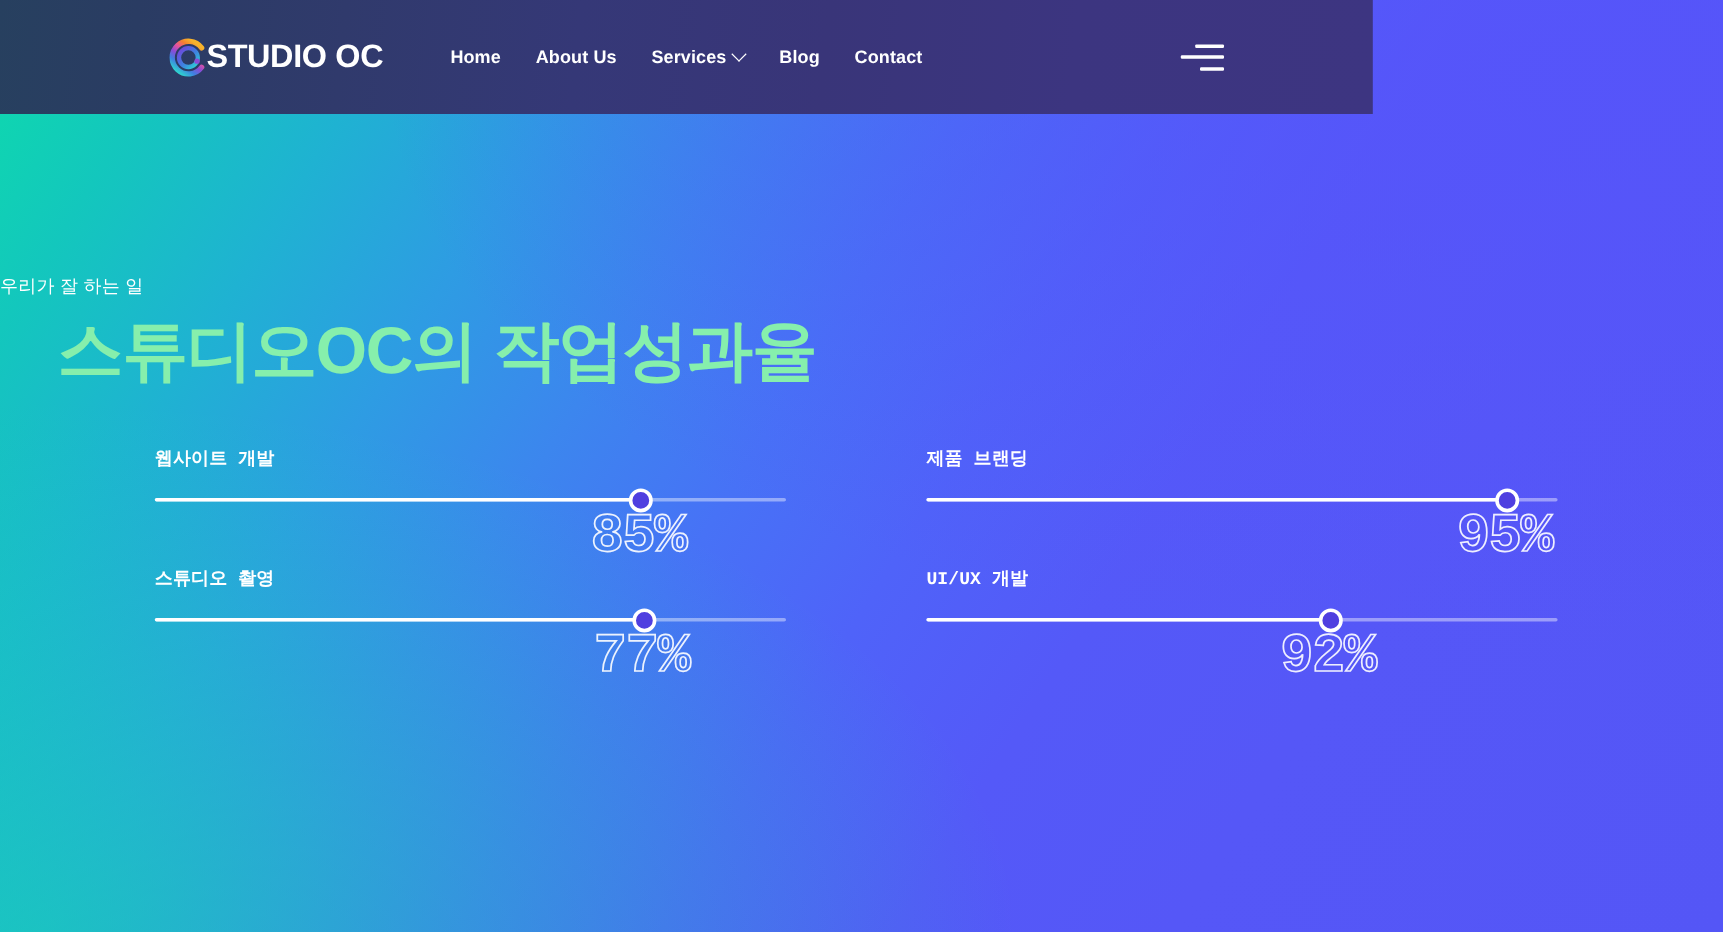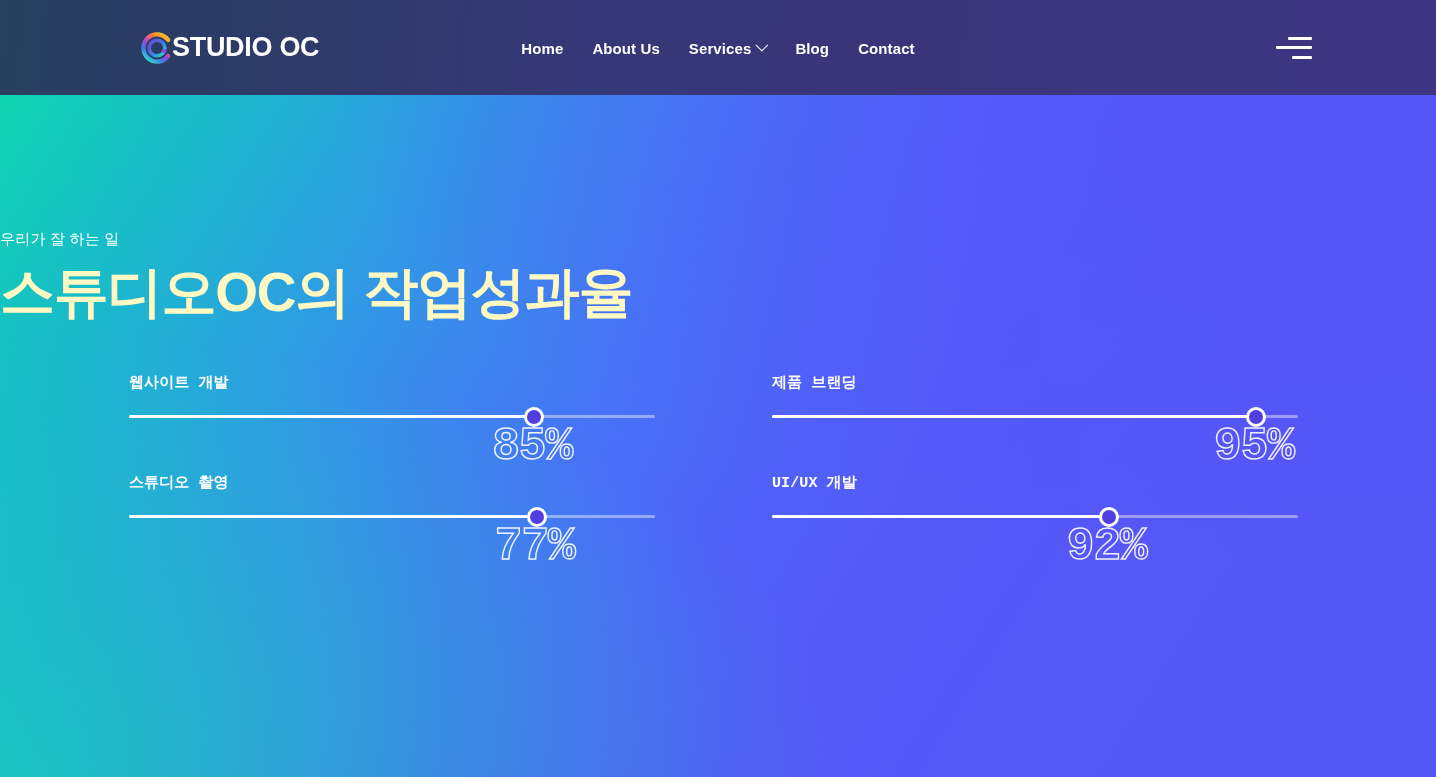--- a/index.html
+++ b/index.html
@@ -32,21 +32,21 @@
   .hero-bg::after{
     content:"";
     position:absolute; inset:0;
     background:
       radial-gradient(120% 110% at 92% 8%, rgba(86,84,250,.85) 0%, rgba(86,84,250,0) 58%),
       radial-gradient(95% 95% at 2% 100%, rgba(12,226,168,.55) 0%, rgba(12,226,168,0) 60%);
   }
 
   
   .site-header{
-    position:absolute; left:0; top:0; width:1436px; height:95px;
+    position:absolute; left:0; top:0; width:1144px; height:95px;
     z-index:5;
     background:linear-gradient(96deg,
         #27405f 0%,
         #2a3c63 10%,
         #303a6c 25%,
         #353877 42%,
         #393579 60%,
         #3c3580 78%,
         #3d3581 100%);
     display:flex; align-items:center;
@@ -93,22 +93,22 @@
   
   .section-head{
     position:absolute; left:0; top:228px; width:1388px;
     text-align:left; z-index:3;
   }
   .eyebrow{
     color:#ffffff; font-size:15px; font-weight:500;
     letter-spacing:.2px; line-height:1.4;
   }
   .headline{
-    color:#fef9c3; font-size:55px; font-weight:bold;
-    letter-spacing:-1.2px; line-height:1.25; margin-top:9px;
+    color:#86efac; font-size:55px; font-weight:bold;
+    letter-spacing:-1.2px; line-height:1.25; margin-top:9px;margin-left:48px;
   }
 
   
   .skills{
     position:absolute; left:129px; top:370px;
     width:1170px; z-index:3;
     display:grid;
     grid-template-columns:526px 526px;
     column-gap:117px;
     row-gap:0px;

